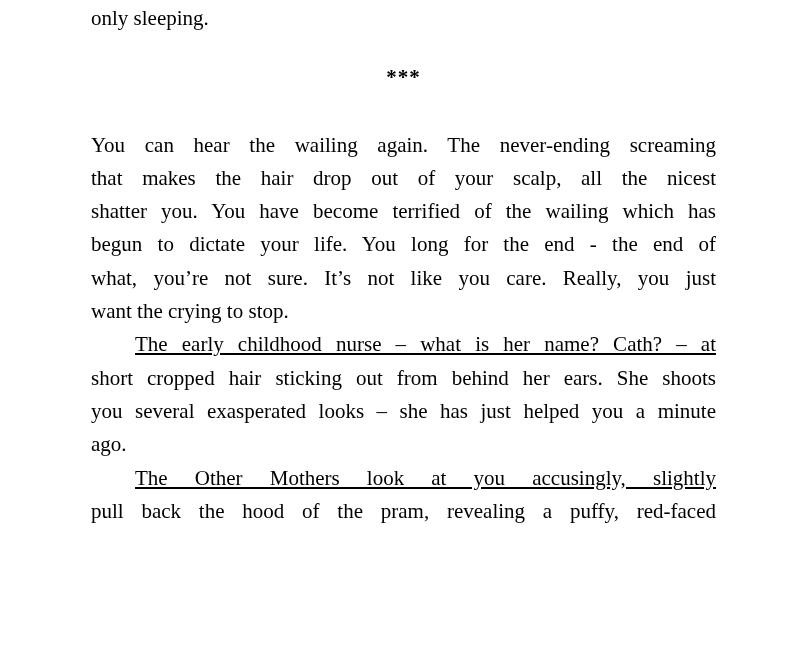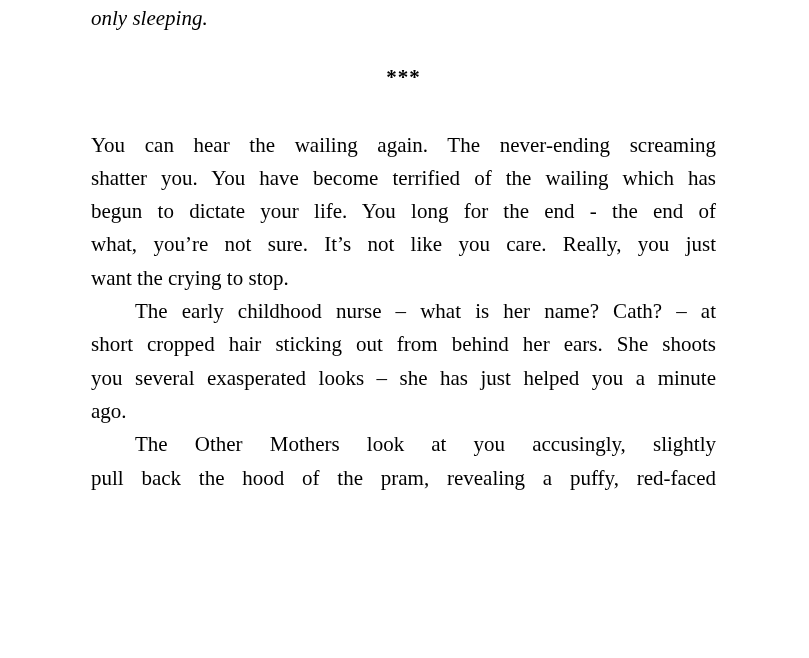--- a/index.html
+++ b/index.html
@@ -29,23 +29,23 @@
     text-align-last: justify;
     height: 33.3px;
     overflow: hidden;
   }
   .line--last {
     text-align: right;
     text-align-last: left;
   }
   .line--indent {
     padding-left: 44px;
+    text-decoration: underline;
   }
   .opening-line {
-    font-style: italic;
     text-align: left;
     text-align-last: left;
     height: 33.3px;
   }
   .separator {
     text-align: center;
     font-weight: bold;
     height: 33.3px;
     margin: 26px 0 34px 0;
     letter-spacing: 1px;
@@ -57,20 +57,21 @@
 
 <div class="page">
   <div class="text-column">
 
     <div class="opening-line">only sleeping.</div>
 
     <div class="separator">***</div>
 
     <div class="paragraph">
       <div class="line">You can hear the wailing again. The never-ending screaming</div>
+      <div class="line">that makes the hair drop out of your scalp, all the nicest</div>
       <div class="line">shatter you. You have become terrified of the wailing which has</div>
       <div class="line">begun to dictate your life. You long for the end - the end of</div>
       <div class="line">what, you’re not sure. It’s not like you care. Really, you just</div>
       <div class="line line--last">want the crying to stop.</div>
     </div>
 
     <div class="paragraph">
       <div class="line line--indent">The early childhood nurse – what is her name? Cath? – at</div>
       <div class="line">short cropped hair sticking out from behind her ears. She shoots</div>
       <div class="line">you several exasperated looks – she has just helped you a minute</div>

